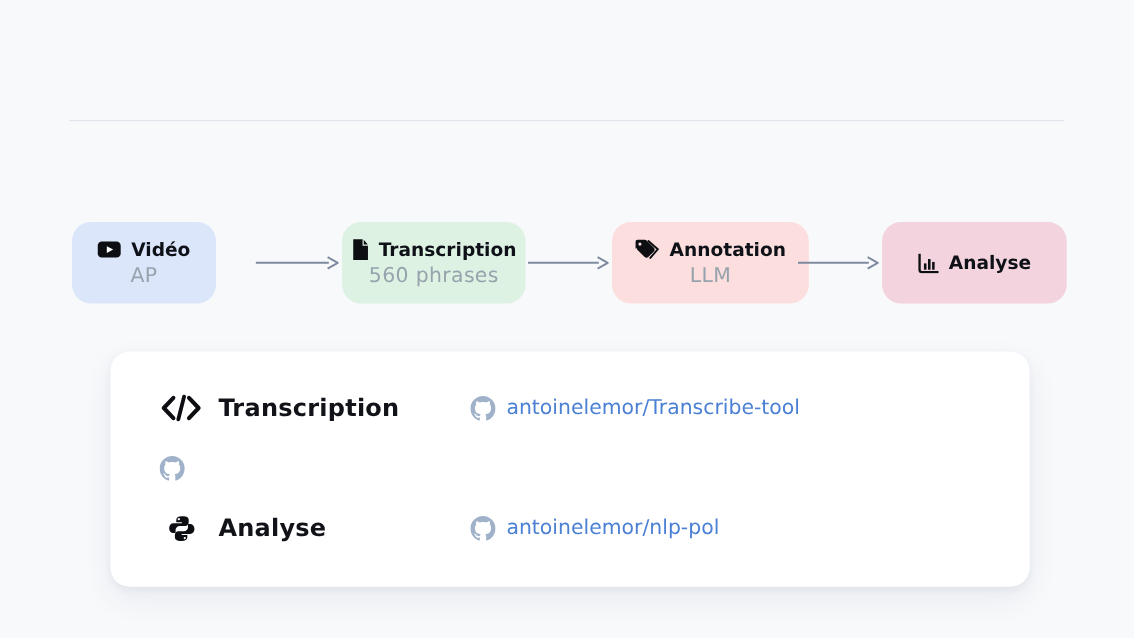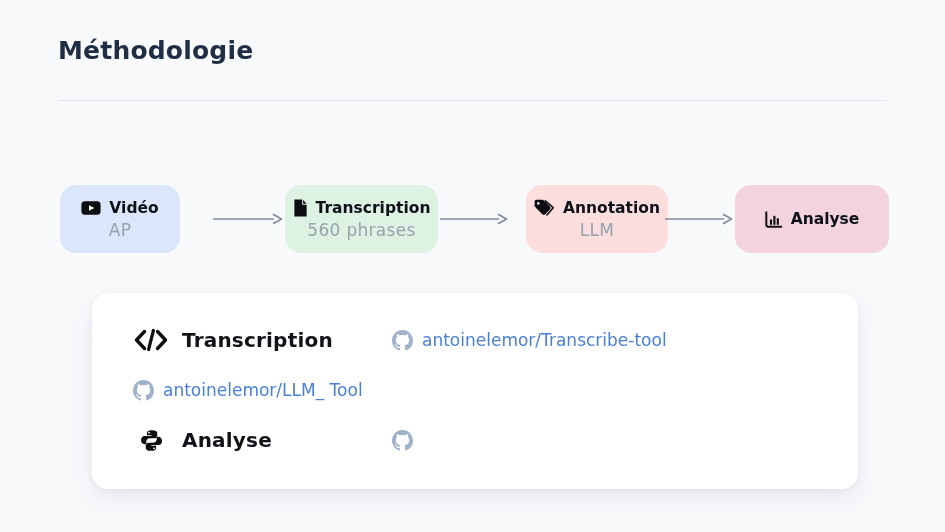--- a/index.html
+++ b/index.html
@@ -21,21 +21,21 @@
     background:#e1e4ec;
   }
   
   .step{
     position:absolute;top:185px;height:68px;border-radius:16px;
     display:flex;flex-direction:column;align-items:center;justify-content:center;
     box-sizing:border-box;
   }
   .step-1{left:60px;width:120px;background:#dbe6fa;}
   .step-2{left:285px;width:153px;background:#def2e4;}
-  .step-3{left:510px;width:142px;background:#fcdede;margin-left:16px;}
+  .step-3{left:510px;width:164px;background:#fcdede;}
   .step-4{left:735px;width:154px;background:#f3d3dd;}
   .step-top{display:flex;align-items:center;gap:8px;}
   .step-label{font-size:15.5px;font-weight:bold;color:#0e1117;}
   .step-sub{font-size:17px;color:#97a3ac;margin-top:3px;letter-spacing:.3px;}
   .step-sub:empty{display:none;}
   .step-icon{display:flex;align-items:center;}
   .flow-arrow{position:absolute;top:212px;height:14px;}
   .arrow-1{left:213px;width:70px;}
   .arrow-2{left:440px;width:68px;}
   .arrow-3{left:665px;width:68px;}
@@ -53,21 +53,20 @@
   .tool-icon{display:flex;align-items:center;justify-content:center;width:36px;}
   .repo-link{display:flex;align-items:center;gap:9px;text-decoration:none;cursor:pointer;}
   .repo-text{font-size:17px;color:#4b80d4;}
   .gh-icon{display:flex;align-items:center;}
 </style>
 </head>
 <body>
 
 <div class="slide">
 
-  <div class="page-title">Méthodologie</div>
   <div class="divider"></div>
 
   <div class="step step-1" style="background: rgb(219, 230, 250);">
     <div class="step-top">
       <span class="step-icon">
         <svg width="20" height="16" viewBox="0 0 24 18">
           <rect x="0.5" y="1" width="23" height="16" rx="4.2" fill="#0c0e12"></rect>
           <polygon points="9.6,5.6 16,9 9.6,12.4" fill="#ffffff"></polygon>
         </svg>
       </span>
@@ -156,37 +155,37 @@
       </a>
     </div>
 
     <div class="tool-row">
       <a class="repo-link">
         <span class="gh-icon">
           <svg width="21" height="21" viewBox="0 0 16 16">
             <path fill="#9fb2ca" d="M8 0C3.58 0 0 3.58 0 8c0 3.54 2.29 6.53 5.47 7.59.4.07.55-.17.55-.38 0-.19-.01-.82-.01-1.49-2.01.37-2.53-.49-2.69-.94-.09-.23-.48-.94-.82-1.13-.28-.15-.68-.52-.01-.53.63-.01 1.08.58 1.23.82.72 1.21 1.87.87 2.33.66.07-.52.28-.87.51-1.07-1.78-.2-3.64-.89-3.64-3.95 0-.87.31-1.59.82-2.15-.08-.2-.36-1.02.08-2.12 0 0 .67-.21 2.2.82.64-.18 1.32-.27 2-.27s1.36.09 2 .27c1.53-1.04 2.2-.82 2.2-.82.44 1.1.16 1.92.08 2.12.51.56.82 1.27.82 2.15 0 3.07-1.87 3.75-3.65 3.95.29.25.54.73.54 1.48 0 1.07-.01 1.93-.01 2.2 0 .21.15.46.55.38A8.01 8.01 0 0 0 16 8c0-4.42-3.58-8-8-8z"></path>
           </svg>
         </span>
-        <span class="repo-text">antoinelemor/LLM_ Tool</span>
       </a>
     </div>
 
     <div class="tool-row">
       <div class="tool-head">
         <span class="tool-icon">
           <svg width="23" height="23" viewBox="0 0 24 24">
             <path fill="#0c0e12" d="M11.9 1.2c-2.7 0-4.7 1-4.7 3v2.3h4.9v.8H4.8C2.7 7.3 1 9 1 11.6c0 2.5 1.6 4.3 3.7 4.3h1.9v-2.7c0-2 1.6-3.5 3.6-3.5h4.8c1.6 0 3-1.4 3-3V4.2c0-2-2.2-3-4.9-3h-1.2zm-2.5 1.6a1 1 0 1 1 0 2 1 1 0 0 1 0-2z"></path>
             <path fill="#0c0e12" d="M12.1 22.8c2.7 0 4.7-1 4.7-3v-2.3h-4.9v-.8h7.3c2.1 0 3.8-1.7 3.8-4.3 0-2.5-1.6-4.3-3.7-4.3h-1.9v2.7c0 2-1.6 3.5-3.6 3.5H9c-1.6 0-3 1.4-3 3v2.5c0 2 2.2 3 4.9 3h1.2zm2.5-1.6a1 1 0 1 1 0-2 1 1 0 0 1 0 2z"></path>
           </svg>
         </span>
         <span class="tool-name">Analyse</span>
       </div>
       <a class="repo-link">
         <span class="gh-icon">
           <svg width="21" height="21" viewBox="0 0 16 16">
             <path fill="#9fb2ca" d="M8 0C3.58 0 0 3.58 0 8c0 3.54 2.29 6.53 5.47 7.59.4.07.55-.17.55-.38 0-.19-.01-.82-.01-1.49-2.01.37-2.53-.49-2.69-.94-.09-.23-.48-.94-.82-1.13-.28-.15-.68-.52-.01-.53.63-.01 1.08.58 1.23.82.72 1.21 1.87.87 2.33.66.07-.52.28-.87.51-1.07-1.78-.2-3.64-.89-3.64-3.95 0-.87.31-1.59.82-2.15-.08-.2-.36-1.02.08-2.12 0 0 .67-.21 2.2.82.64-.18 1.32-.27 2-.27s1.36.09 2 .27c1.53-1.04 2.2-.82 2.2-.82.44 1.1.16 1.92.08 2.12.51.56.82 1.27.82 2.15 0 3.07-1.87 3.75-3.65 3.95.29.25.54.73.54 1.48 0 1.07-.01 1.93-.01 2.2 0 .21.15.46.55.38A8.01 8.01 0 0 0 16 8c0-4.42-3.58-8-8-8z"></path>
           </svg>
         </span>
+        <span class="repo-text">antoinelemor/nlp-pol</span>
       </a>
     </div>
 
   </div>
 </div>
 
 </body></html>

